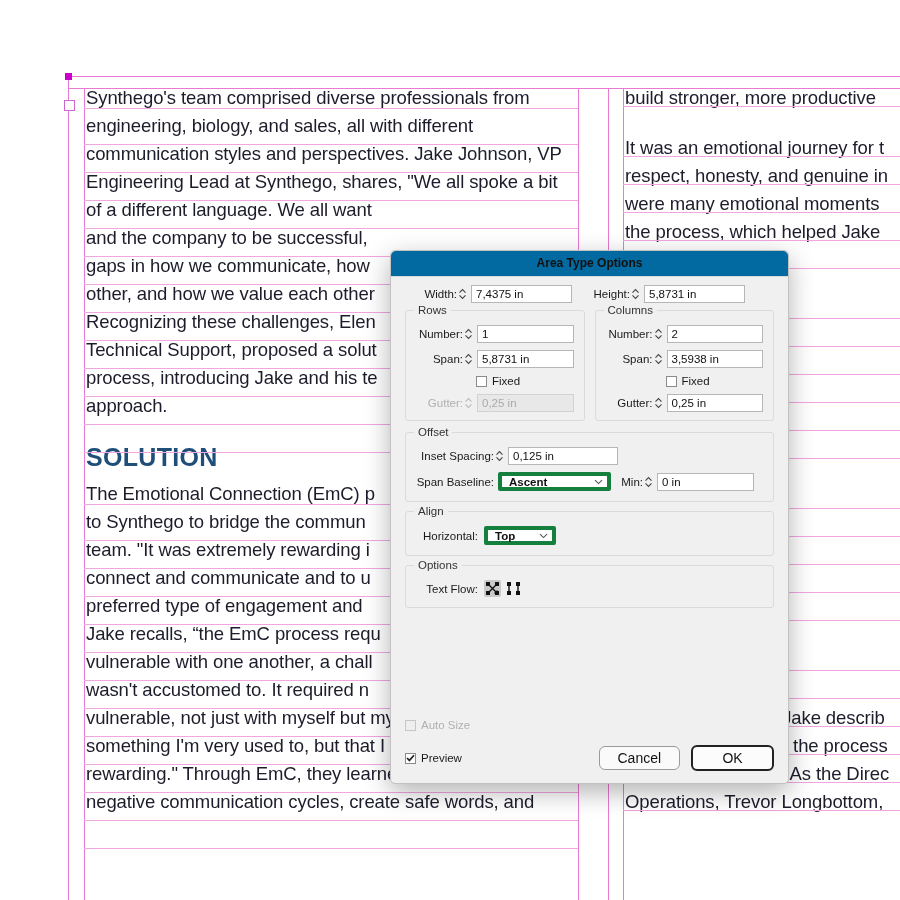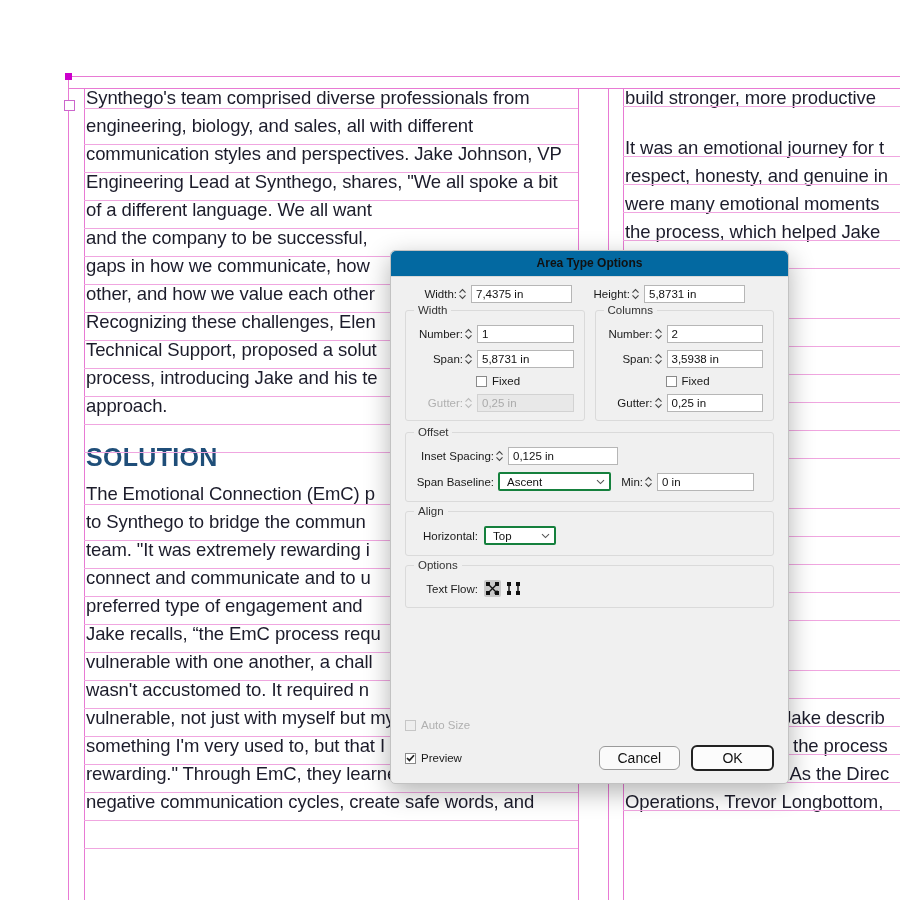--- a/index.html
+++ b/index.html
@@ -98,23 +98,23 @@
   .chk{
     width:11px;height:11px;border:1px solid #8a8a8a;background:#fff;
     display:inline-flex;align-items:center;justify-content:center;
     flex:none;margin-right:5px;box-sizing:border-box;
   }
   .chk.checked{background:#fff;}
   .chk.checked svg{display:block;}
   .chk.dis{border-color:#c6c6c6;background:#eee;}
 
   .select{
-    height:19px;border:2px solid #15803d;background:#fff;border-radius:2px;
+    height:19px;border:4px solid #15803d;background:#fff;border-radius:2px;
     display:flex;align-items:center;justify-content:space-between;
-    padding:0 4px 0 7px;font-size:11.5px;box-sizing:border-box;color:#111;
+    padding:0 4px 0 7px;font-size:11.5px;box-sizing:border-box;color:#111;font-weight:bold;
   }
 
   .iconbtn{
     width:17px;height:17px;display:inline-flex;align-items:center;
     justify-content:center;border-radius:2px;margin-right:4px;
   }
   .iconbtn.on{background:#c9c9c9;}
 
   .btn{
     height:22px;min-width:79px;border-radius:6px;border:1px solid #9a9a9a;
@@ -237,21 +237,21 @@
               <path d="M1.5 4.6L4.5 1.6L7.5 4.6" fill="none" stroke="#444" stroke-width="1.1"></path>
               <path d="M1.5 7.4L4.5 10.4L7.5 7.4" fill="none" stroke="#444" stroke-width="1.1"></path>
             </svg>
         </div>
         <div class="field" style="width:101px">5,8731 in</div>
       </div>
 
       <div class="two">
 
         <div class="grp">
-          <span class="grp-title">Width</span>
+          <span class="grp-title">Rows</span>
 
           <div class="row">
             <div class="lbl" style="width:47px">Number:</div>
             <div class="stepper">
               <svg width="9" height="12" viewBox="0 0 9 12">
                   <path d="M1.5 4.6L4.5 1.6L7.5 4.6" fill="none" stroke="#444" stroke-width="1.1"></path>
                   <path d="M1.5 7.4L4.5 10.4L7.5 7.4" fill="none" stroke="#444" stroke-width="1.1"></path>
                 </svg>
             </div>
             <div class="field" style="flex:1">1</div>

